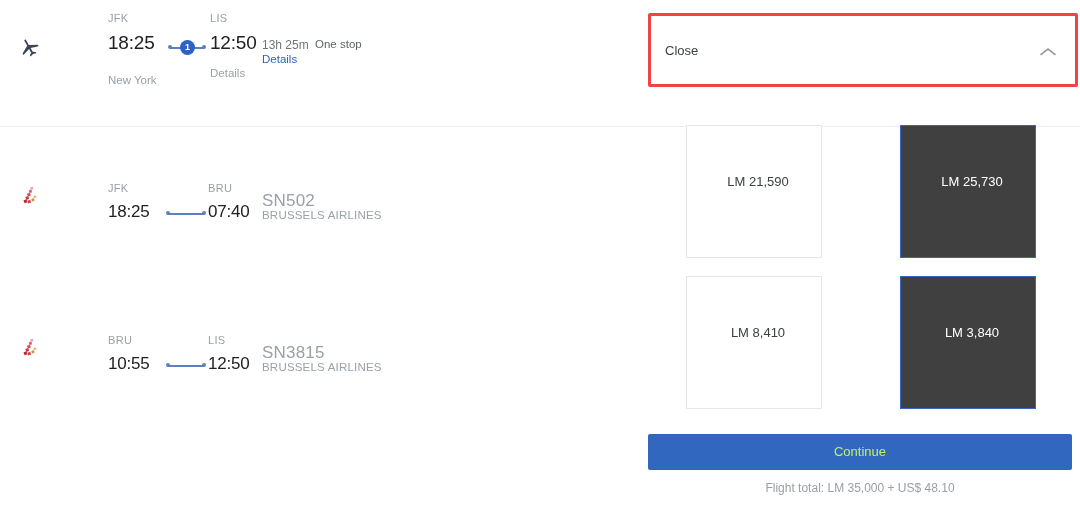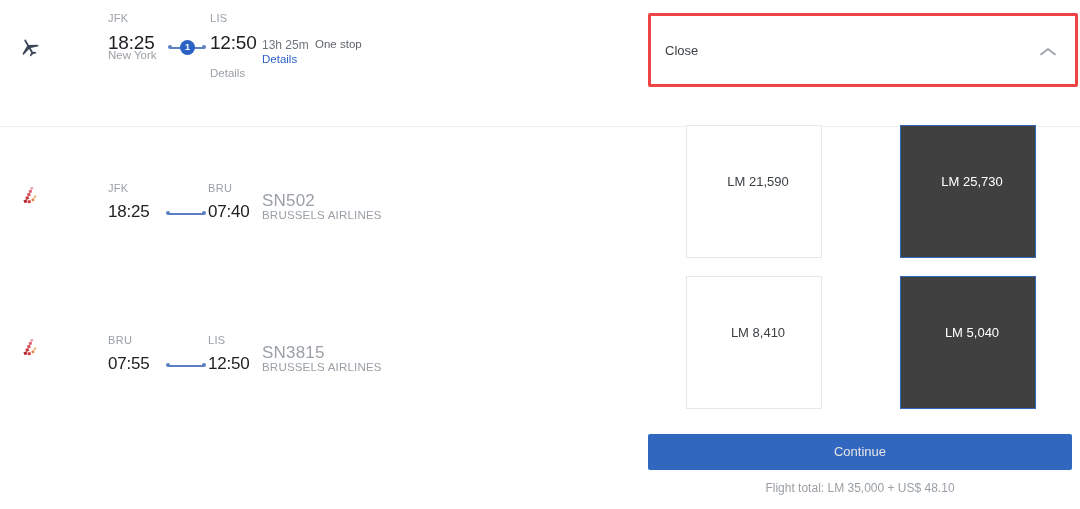--- a/index.html
+++ b/index.html
@@ -90,21 +90,21 @@
   .time.dep { left: 0; }
   .time.arr { left: 102px; }
 
   .city {
     position: absolute;
     font-size: 11.5px;
     color: #9aa0a6;
     line-height: 14px;
     width: 60px;
   }
-  .city.dep { left: 0; top: 36px; }
+  .city.dep { left: 0; top: 61px; }
   .city.arr { left: 102px; top: 54px; }
 
   
   .connector {
     position: absolute;
     left: 60px;
     top: 29px;
     width: 38px;
     height: 14px;
   }
@@ -333,21 +333,21 @@
 
   .continue-btn {
     position: absolute;
     left: 0;
     top: 434px;
     width: 424px;
     height: 36px;
     background: #3267c0;
     border: none;
     border-radius: 2px;
-    color: #e5e5e5;
+    color: #bef264;
     font-size: 13px;
     font-family: "Liberation Sans", sans-serif;
     cursor: pointer;
     text-align: center;
     line-height: 36px;
     padding: 0;
   }
 
   .flight-total {
     position: absolute;
@@ -458,21 +458,21 @@
               <rect x="14.6" y="14.4" width="2.7" height="2.7" fill="#e08a52" transform="rotate(-20 15.9 15.7)"></rect>
               <rect x="16.8" y="11.6" width="2.4" height="2.4" fill="#edb87a" transform="rotate(-20 18.0 12.8)"></rect>
             </g>
           </svg>
         </span>
       </div>
 
       <div class="leg-route">
         <div class="leg-code dep">BRU</div>
         <div class="leg-code arr">LIS</div>
-        <div class="leg-time dep">07:55</div>
+        <div class="leg-time dep">10:55</div>
         <div class="leg-time arr">12:50</div>
         <div class="leg-connector">
           <div class="line"></div>
           <div class="dot l"></div>
           <div class="dot r"></div>
         </div>
       </div>
 
       <div class="leg-carrier">
         <div class="flight-no">SN3815</div>
@@ -502,21 +502,21 @@
         <div class="fare-card col1 selected">
           <div class="fare-price">LM 25,730</div>
         </div>
       </div>
 
       <div class="fare-row">
         <div class="fare-card col0 unselected">
           <div class="fare-price">LM 8,410</div>
         </div>
         <div class="fare-card col1 selected">
-          <div class="fare-price">LM 5,040</div>
+          <div class="fare-price">LM 3,840</div>
         </div>
       </div>
 
     </div>
 
     <button class="continue-btn">Continue</button>
 
     <div class="flight-total">Flight total: LM 35,000 + US$ 48.10</div>
 
   </div>

